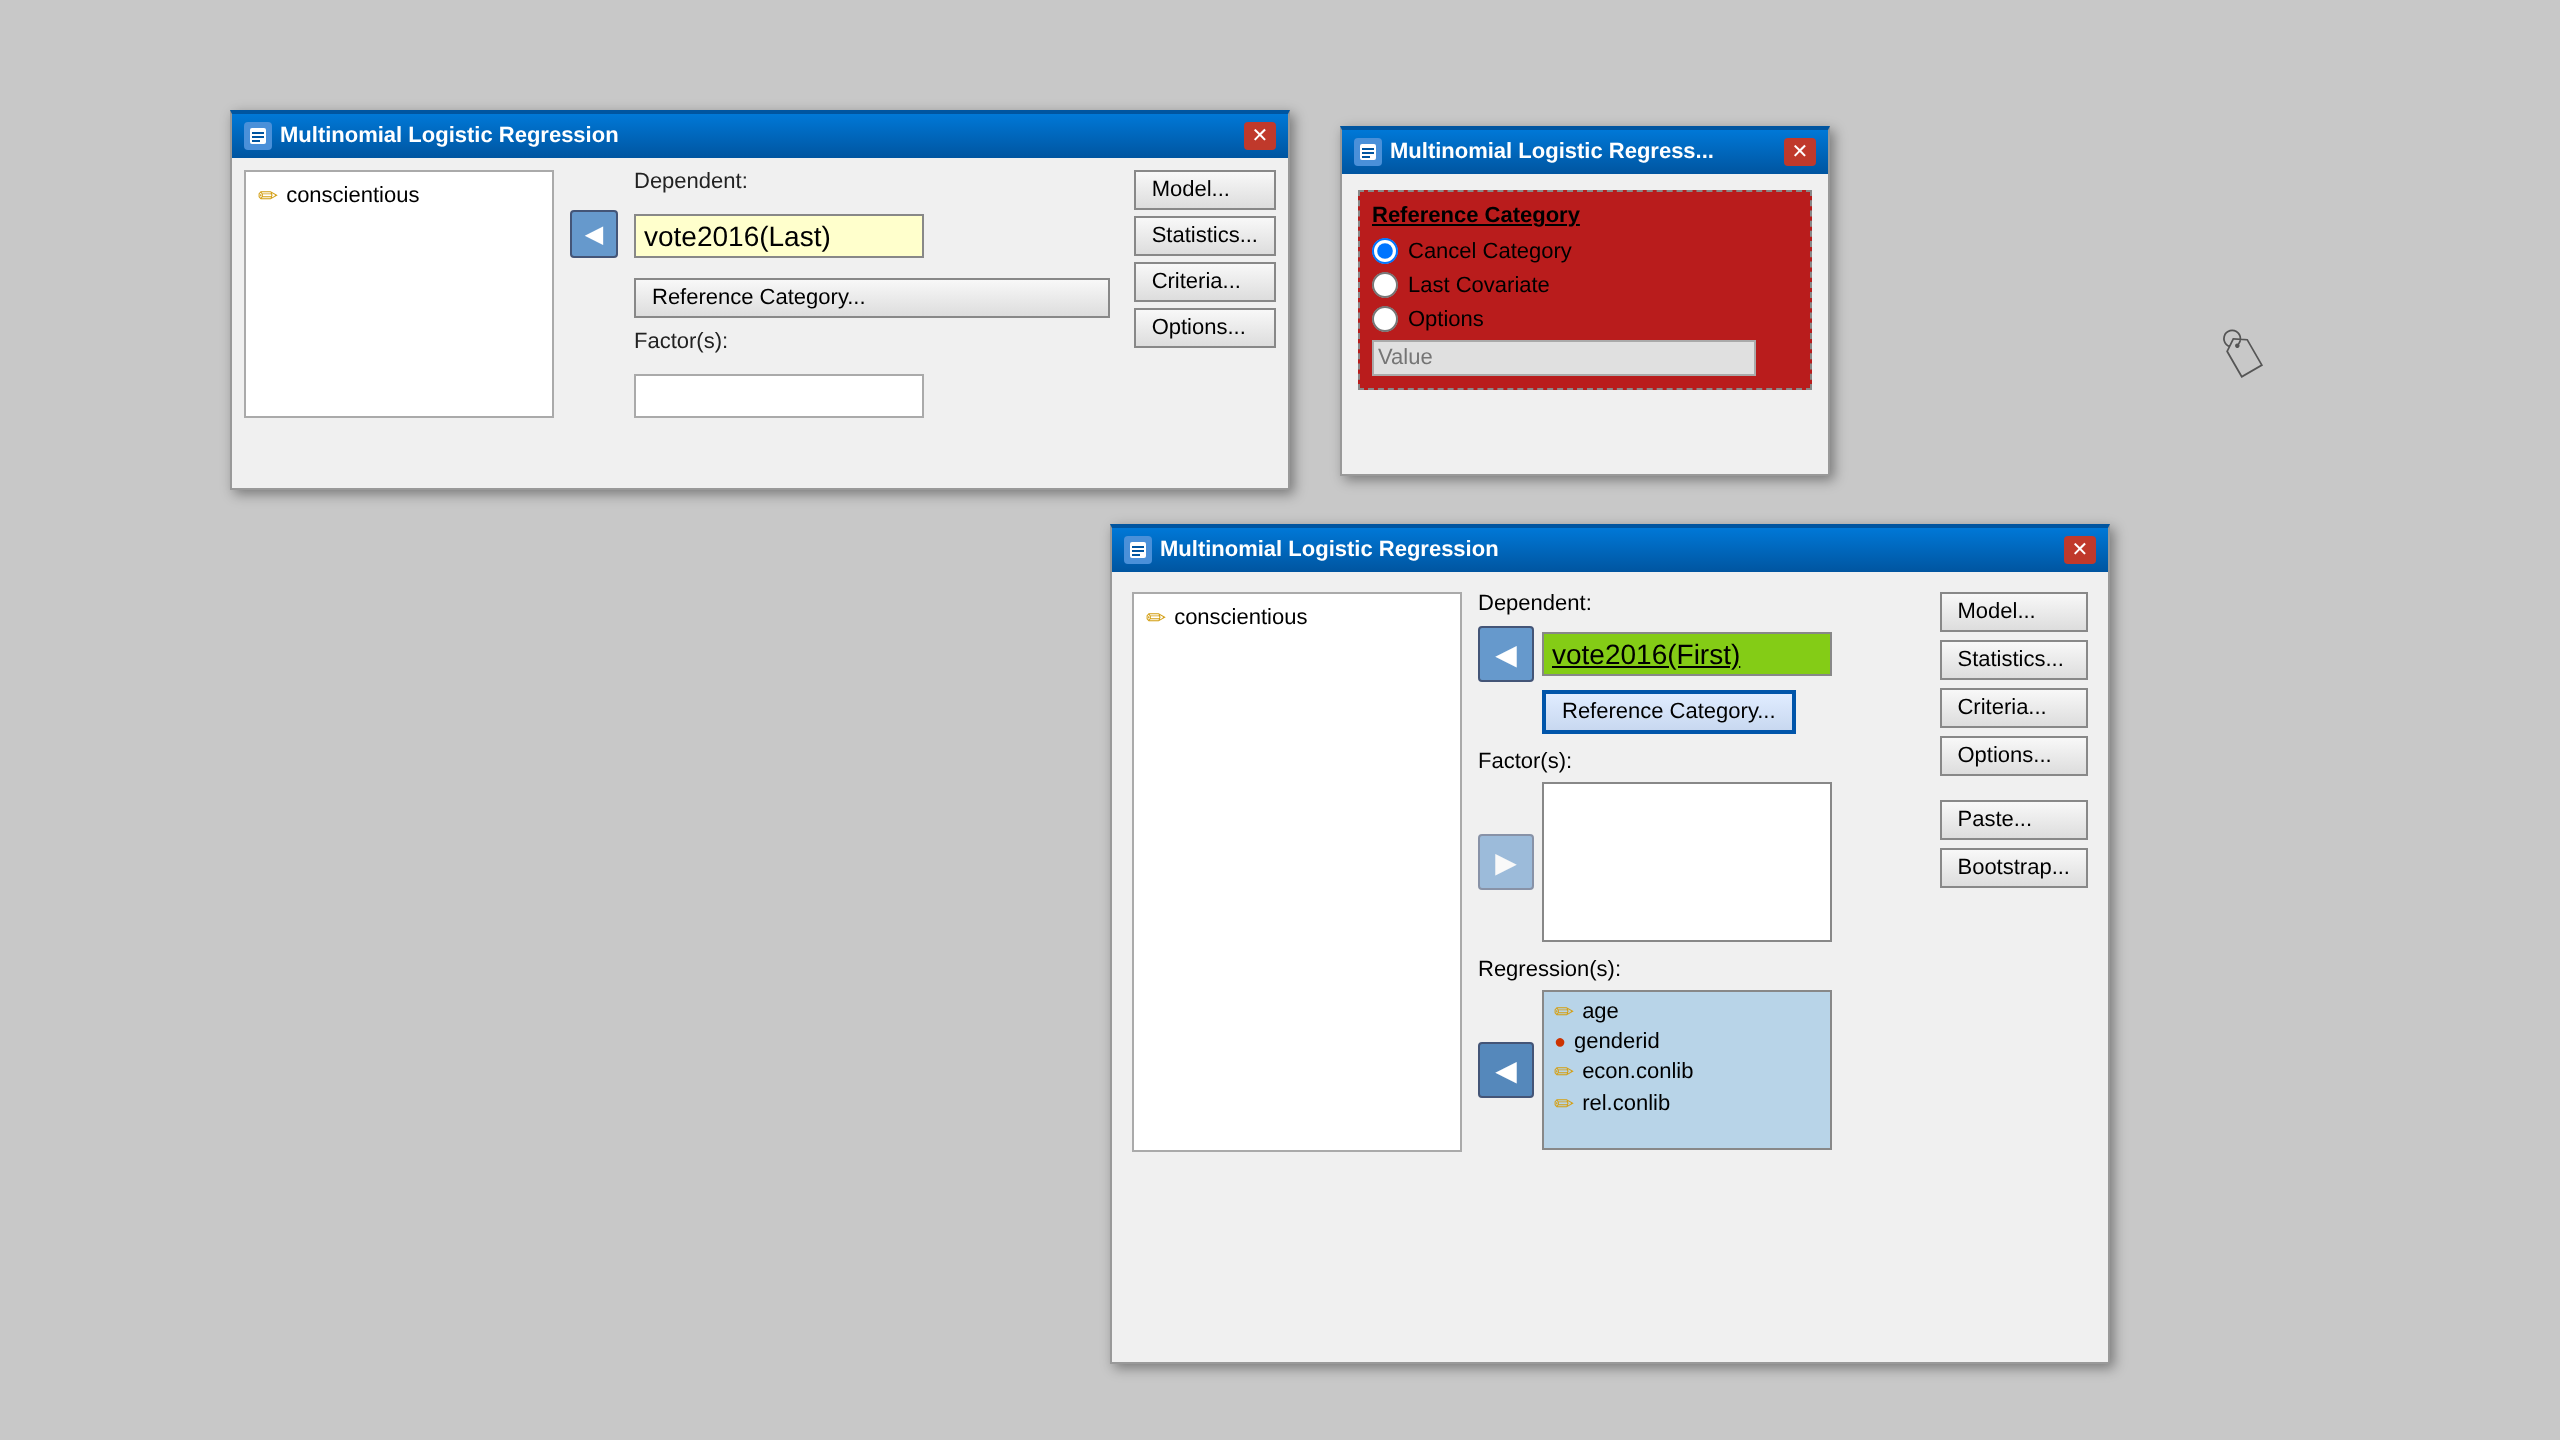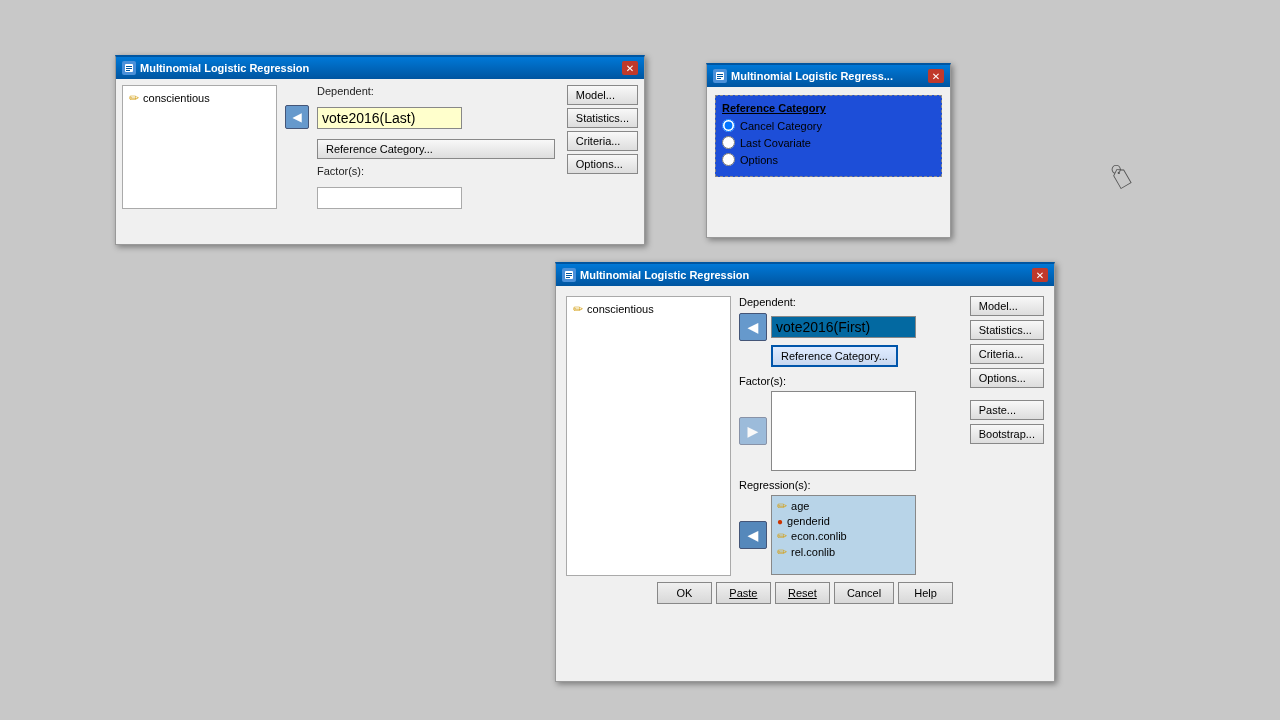--- a/index.html
+++ b/index.html
@@ -85,21 +85,21 @@
     
     #win1 {
       left: 115px;
       top: 55px;
       width: 530px;
       height: 190px;
     }
 
     
     #win2 {
-      left: 706px;
+      left: 670px;
       top: 63px;
       width: 245px;
       height: 175px;
     }
 
     
     #win3 {
       left: 555px;
       top: 262px;
       width: 500px;
@@ -163,21 +163,21 @@
       display: flex;
       align-items: center;
       justify-content: center;
       border-radius: 2px;
     }
 
     
     .radio-group {
       border: 1px dashed #888;
       padding: 6px;
-      background: #1d4ed8;
+      background: #b91c1c;
     }
 
     .radio-row {
       display: flex;
       align-items: center;
       gap: 5px;
       margin-bottom: 4px;
       font-size: 11px;
     }
 
@@ -389,20 +389,23 @@
           <label for="r1">Cancel Category</label>
         </div>
         <div class="radio-row">
           <input type="radio" name="ref_cat" id="r2" style="">
           <label for="r2">Last Covariate</label>
         </div>
         <div class="radio-row">
           <input type="radio" name="ref_cat" id="r3" style="">
           <label for="r3">Options</label>
         </div>
+        <div style="margin-top:4px;">
+          <input type="text" style="width: 90%; font-size: 11px; border: 1px solid rgb(170, 170, 170); padding: 2px; background: rgb(224, 224, 224);" placeholder="Value">
+        </div>
       </div>
     </div>
   </div>
 
   <div class="window" id="win3">
     <div class="window-titlebar">
       <div class="titlebar-left">
         <div class="titlebar-icon">
           <svg width="10" height="10" viewBox="0 0 10 10">
             <rect x="1" y="1" width="8" height="8" fill="#fff" rx="1"></rect>
@@ -423,21 +426,21 @@
             <span class="pencil-icon">✏</span>
             <span>conscientious</span>
           </div>
         </div>
 
         <div class="right-col">
 
           <div style="font-size:11px;margin-bottom:1px;">Dependent:</div>
           <div style="display:flex;gap:4px;align-items:center;">
             <div class="arrow-btn">◀</div>
-            <div class="text-input" style="width:145px;background:#0369a1;border:1px solid #888;padding:2px 4px;">vote2016(First)</div>
+            <div class="text-input" style="width:145px;background:#84cc16;border:1px solid #888;padding:2px 4px;text-decoration:underline;">vote2016(First)</div>
           </div>
 
           <div style="margin-left:32px;">
             <button class="ref-btn">
               <span>Reference Category...</span>
             </button>
           </div>
 
           <div style="font-size:11px;margin-top:4px;">Factor(s):</div>
 
@@ -490,33 +493,16 @@
           </button>
           <button class="btn" style="margin-top:8px;">
             <span>Paste...</span>
           </button>
           <button class="btn">
             <span>Bootstrap...</span>
           </button>
         </div>
       </div>
 
-      <div class="bottom-buttons">
-        <button class="bottom-btn">
-          <span>OK</span>
-        </button>
-        <button class="bottom-btn">
-          <span class="bottom-btn-underline">Paste</span>
-        </button>
-        <button class="bottom-btn">
-          <span class="bottom-btn-underline">Reset</span>
-        </button>
-        <button class="bottom-btn">
-          <span>Cancel</span>
-        </button>
-        <button class="bottom-btn">
-          <span>Help</span>
-        </button>
-      </div>
     </div>
   </div>
 
 </div>
 
 </body></html>

